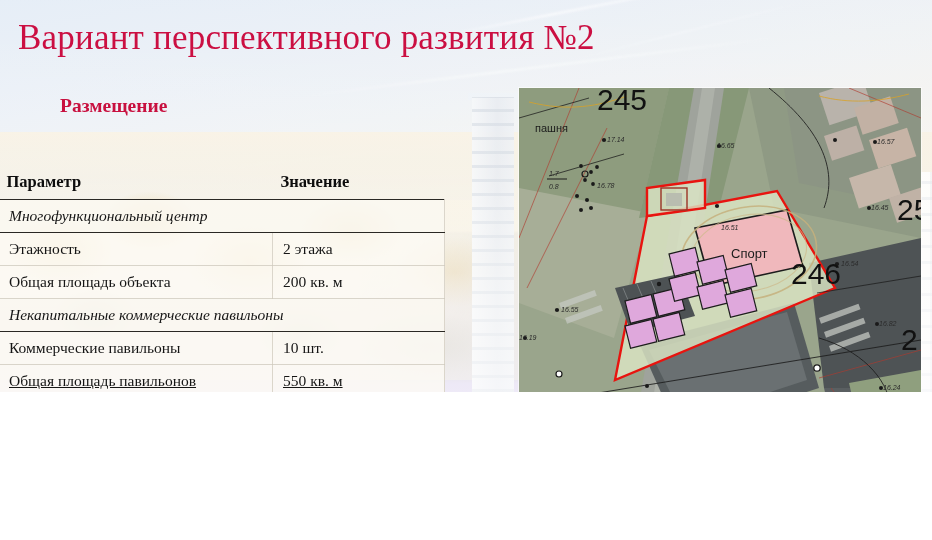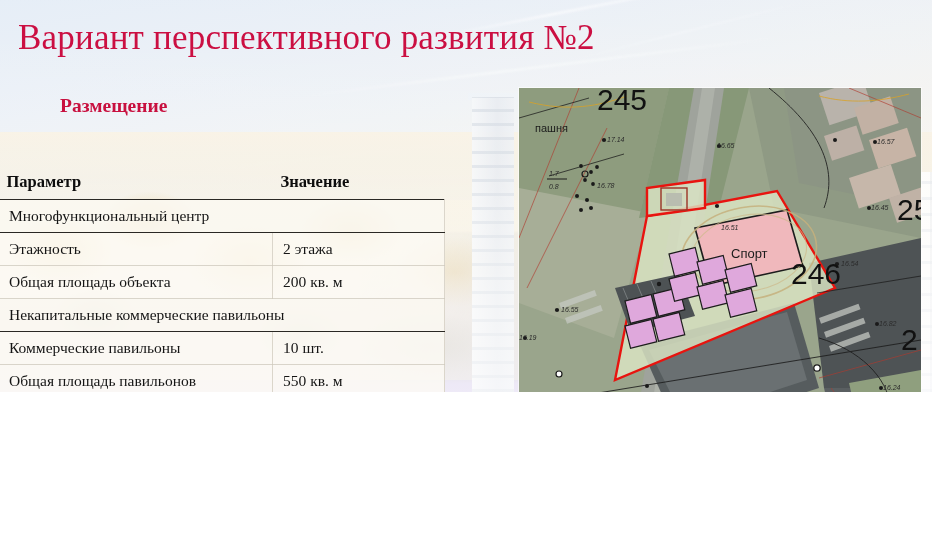--- a/index.html
+++ b/index.html
@@ -180,29 +180,30 @@
     padding: 7px 10px;
     background: rgba(252,250,244,.80);
     border-left: 1px solid rgba(215,210,198,.9);
     border-right: 1px solid rgba(215,210,198,.9);
     border-bottom: 1px solid rgba(205,200,188,.75);
     vertical-align: middle;
     height: 33px;
   }
 
   tr.section-row td {
+    font-style: italic;
     border-top: 1.6px solid #2a2824;
     border-bottom: 1.6px solid #2a2824;
     background: rgba(250,248,241,.85);
     padding-top: 7px; padding-bottom: 7px; margin-top: 36px;
   }
 
   tr.data-row td.cell-value { border-left: 1px solid rgba(200,195,182,.95); }
 
-  tr.last-row td { border-bottom: 1px solid rgba(205,200,188,.75); }
+  tr.last-row td { border-bottom: 1px solid rgba(205,200,188,.75); text-decoration: underline; }
 
   
   .map-frame {
     position: absolute;
     left: 519px; top: 88px;
     width: 402px; height: 362px;
     overflow: hidden;
     background: #b8bfae;
     box-shadow: 0 0 0 1px rgba(255,255,255,.55);
   }

